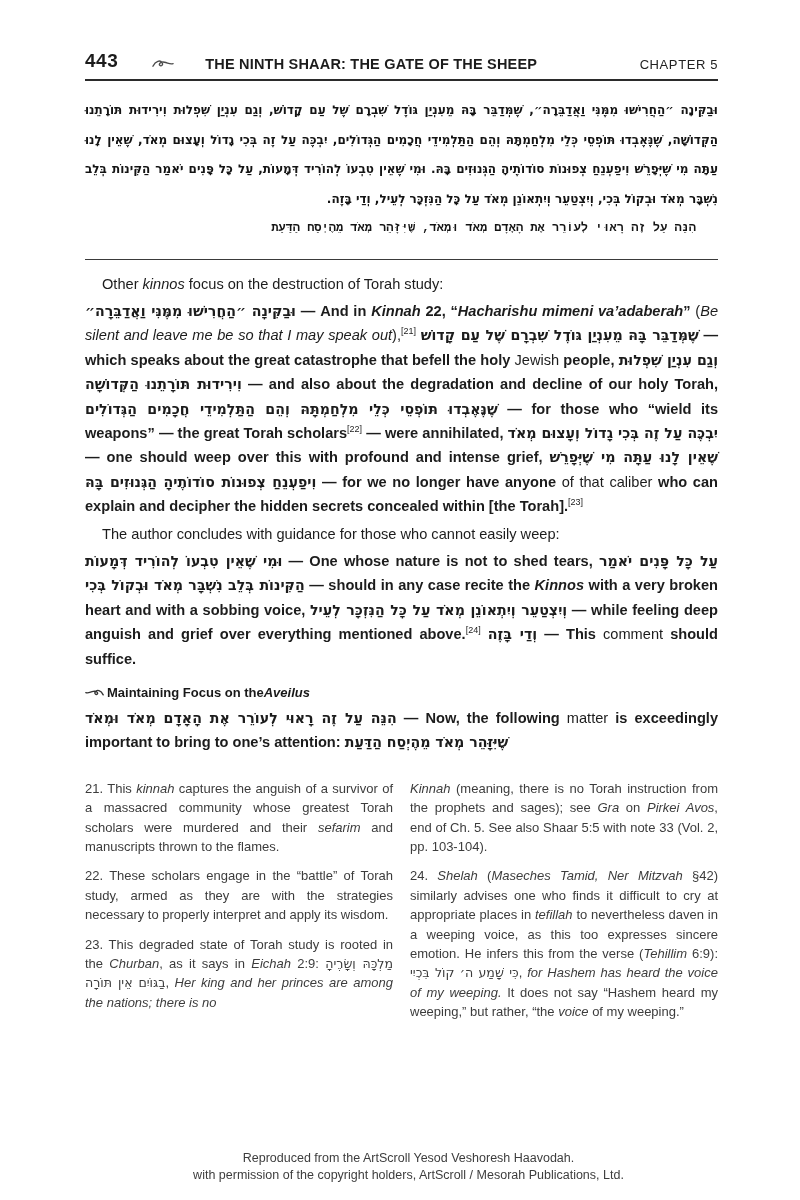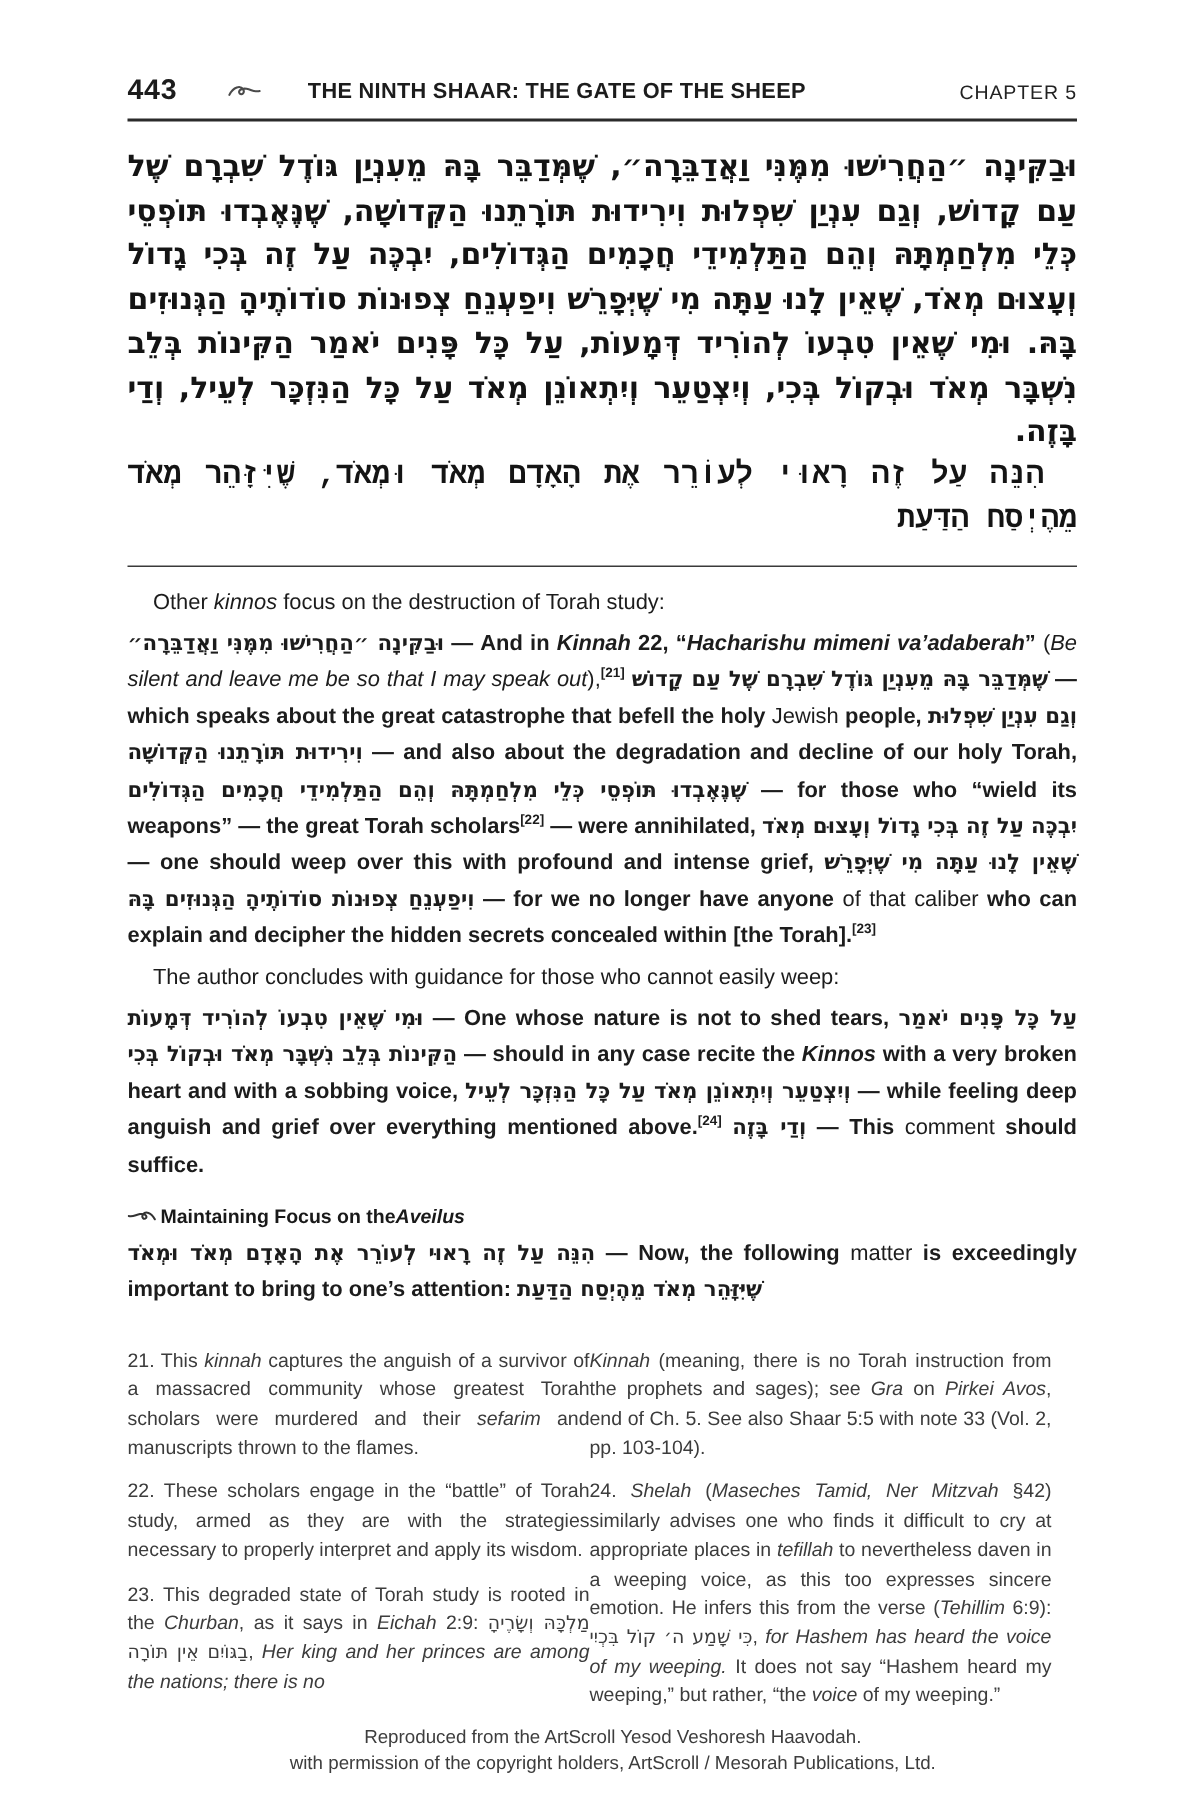--- a/index.html
+++ b/index.html
@@ -5,62 +5,62 @@
   html,body { margin:0; padding:0; }
   body {
     width:800px; height:1200px; position:relative;
     background:#ffffff; color:#1c1c1c;
     font-family:"Liberation Sans", sans-serif;
     overflow:hidden;
   }
   .page { padding:50px 82px 0 85px; }
 
   
-  .hdr-row { display:flex; align-items:center;gap:22px; }
+  .hdr-row { display:flex; align-items:flex-end;gap:22px; }
   .pageno { font-size:19px; font-weight:bold; letter-spacing:.5px; }
   .hdr-orn { margin:0 9px 0 12px; color:#4a4a4a; position:relative; top:1px; }
   .hdr-title { font-size:14.5px; font-weight:bold; letter-spacing:.2px; flex:1; }
   .hdr-chapter { font-size:13px; letter-spacing:.6px; color:#222; font-weight:normal; }
   .hdr-rule { border:none; border-top:2px solid #2b2b2b; margin:7px 0 0; }
 
   
   .heb-block { margin-top:15px; }
   .heb-block p {
     margin:0; direction:rtl; text-align:justify;
     font-family:"DejaVu Sans", sans-serif; font-weight:bold;
-    font-size:20px; line-height:29.5px; color:#141414;
+    font-size:12px; line-height:29.5px; color:#141414;
   }
   .heb-block p.indent { text-indent:22px;font-family:Liberation Mono, monospace; }
 
   .mid-rule { border:none; border-top:1.4px solid #3a3a3a; margin:15px 0 12px; }
 
   
   .commentary p { margin:0 0 3px; font-size:14.6px; line-height:24.4px; text-align:justify; }
   .intro { text-indent:17px; }
   .sg-en { font-weight:normal; }
   .sg-b  { font-weight:bold; }
   .sg-it { font-style:italic; }
   .sg-bi { font-weight:bold; font-style:italic; }
   .sg-heb {
     font-family:"DejaVu Sans", sans-serif; font-weight:bold;
     font-size:14.2px; unicode-bidi:isolate;
   }
   .sg-hebsm { font-family:"DejaVu Sans", sans-serif; font-size:12.6px; unicode-bidi:isolate; }
-  sup.sg-sup { font-size:9px; line-height:0; font-weight:bold; letter-spacing:0; }
+  sup.sg-sup { font-size:9px; line-height:0; font-weight:normal; letter-spacing:0; }
 
   
   .section-heading {
     margin:14px 0 6px; font-size:13px; font-weight:bold;
     display:flex; align-items:center; color:#191919;
   }
   .section-heading .orn { color:#333; margin-right:3px; position:relative; top:1px; }
   .h-italic { font-style:italic; }
 
   
-  .footnotes { display:flex; margin-top:24px; color:#3c3c3c; }
+  .footnotes { display:flex; gap:17px; margin-top:24px; color:#3c3c3c; }
   .fncol { width:308px; }
   .fncol p { margin:0 0 10px; font-size:13px; line-height:19.4px; text-align:justify; }
 
   
   .footer {
     position:absolute; left:0; right:0; bottom:16px;
     text-align:center; color:#3d3d3d;padding-left:17px;
   }
   .footer div { font-size:12.5px; line-height:17px; }
 </style>

